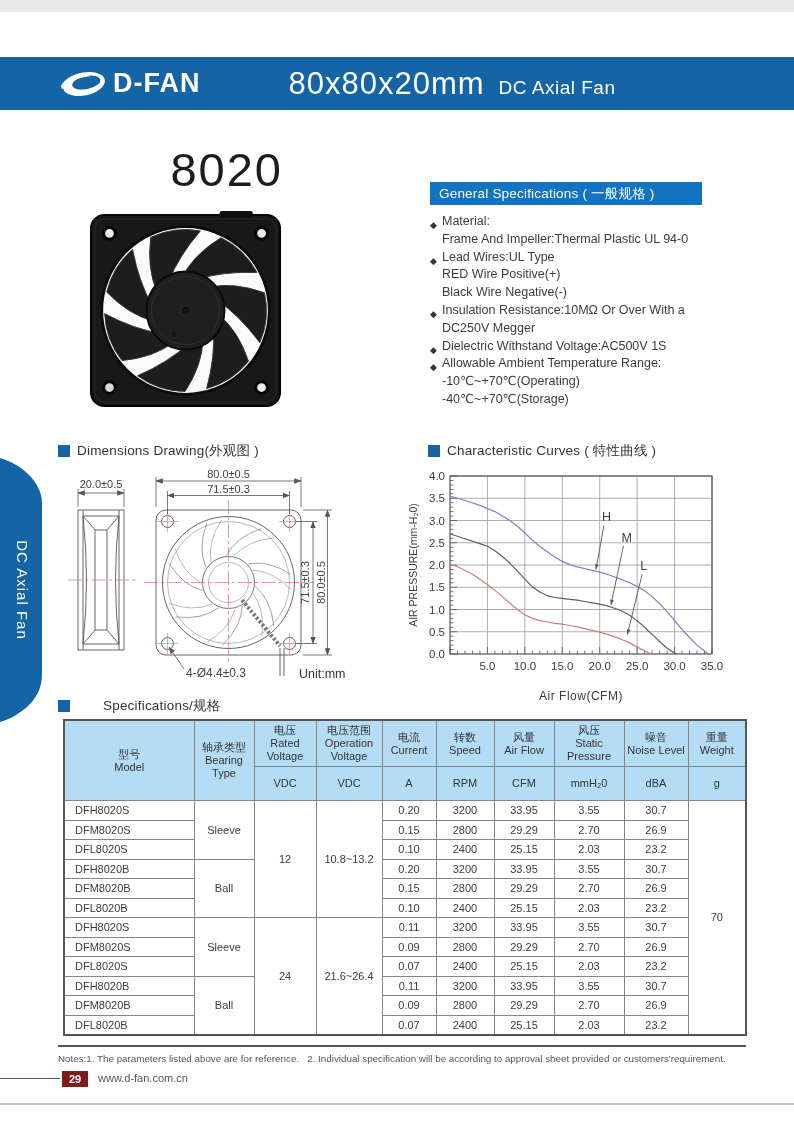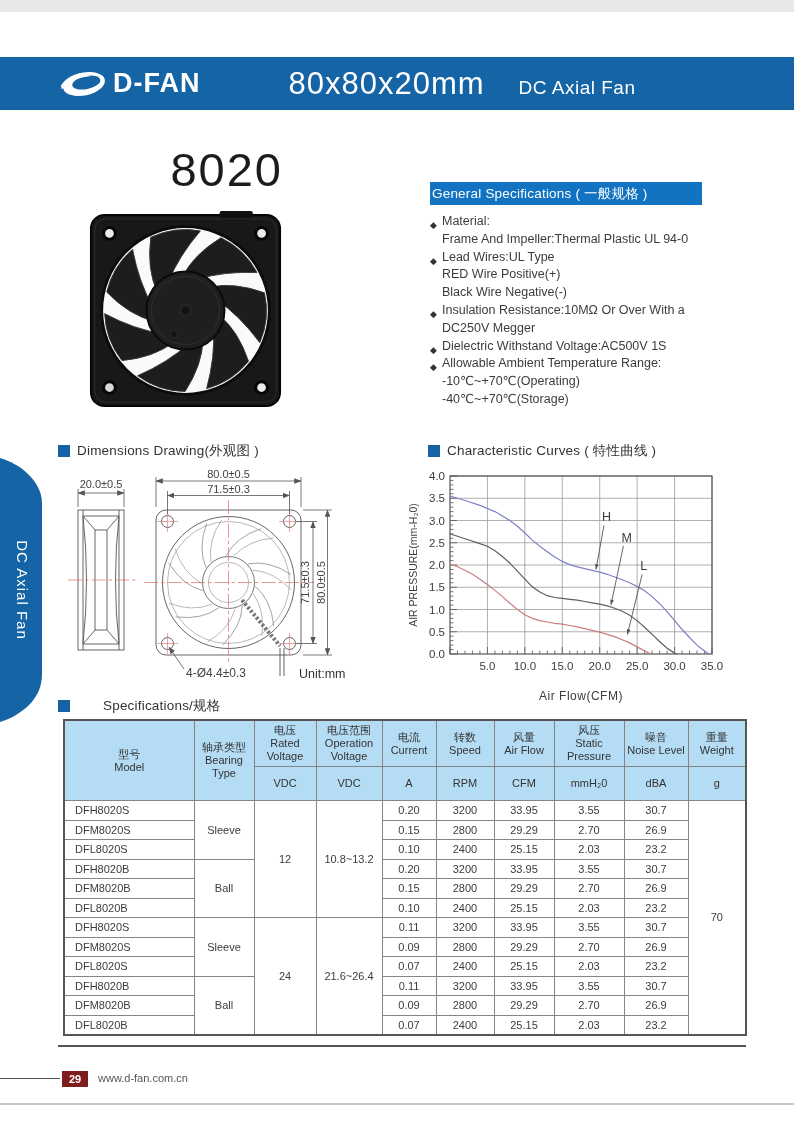--- a/index.html
+++ b/index.html
@@ -3,36 +3,36 @@
 <meta charset="utf-8">
 <style>
   * { margin:0; padding:0; box-sizing:border-box; }
   body { background:#e8e8e8; font-family:"Liberation Sans","DejaVu Sans",sans-serif; }
   .page { position:relative; width:794px; height:1123px; background:#fff; margin:12px auto; overflow:hidden; color:#3d3d3d; }
 
   
   .topbar { position:absolute; left:0; top:45px; width:794px; height:53px; background:#1464a6; display:flex; align-items:center; }
   .logo { display:flex; align-items:center; margin-left:60px; gap:5px; }
   .logo-text { color:#fff; font-size:27px; font-weight:bold; letter-spacing:1px; }
-  .titlewrap { display:flex; align-items:baseline; margin-left:88px;gap:20px; }
+  .titlewrap { display:flex; align-items:baseline; margin-left:88px; }
   .size-title { color:#fff; font-size:31px; font-weight:normal; letter-spacing:1px; }
   .prod-title { color:#fff; font-size:19px; margin-left:14px; letter-spacing:0.5px; }
 
   
   .side-tab { position:absolute; left:0; top:446px; width:44px; height:264px; }
   .side-tab svg { position:absolute; left:0; top:0; }
   .side-tab .lbl { position:absolute; left:50%; top:50%; transform:translate(-50%,-50%) rotate(90deg); color:#fff; font-size:15px; letter-spacing:1px; white-space:nowrap; }
 
   .model-no { position:absolute; left:88px; top:130px; width:195px; text-align:right; font-size:47px; color:#1c1c1c; letter-spacing:2px; }
 
   .fan-photo { position:absolute; left:88px; top:197px; }
 
   
   .genspec { position:absolute; left:430px; top:170px; width:292px; }
-  .genspec-bar { width:272px; height:23px; background:#1173c2; color:#fff; font-size:13.5px; line-height:23px; padding-left:2px; letter-spacing:0.2px; }
+  .genspec-bar { width:272px; height:23px; background:#1173c2; color:#fff; font-size:13.5px; line-height:23px; padding-left:9px; letter-spacing:0.2px; }
   .genspec ul { list-style:none; margin-top:8px; }
   .genspec li { position:relative; padding-left:12px; font-size:12.5px; line-height:17.8px; color:#3c3c3c; }
   .genspec li .b { position:absolute; left:0; top:4px; font-size:9px; color:#333; }
 
   
   .sec-title { position:absolute; display:flex; align-items:center; }
   .sec-title .sq { width:12px; height:12px; background:#1464a6; margin-right:7px; flex:none; }
   .sec-title .txt { font-size:13.5px; color:#333; letter-spacing:0.2px; }
 
   .dims-box { position:absolute; left:56px; top:450px; }
@@ -549,18 +549,19 @@
             <td>2400</td>
             <td>25.15</td>
             <td>2.03</td>
             <td>23.2</td>
           </tr>
         </tbody>
       </table>
   </div>
 
   <div class="notes-rule"></div>
+  <div class="notes">Notes:1. The parameters listed above are for reference.   2. Individual specification will be according to approval sheet provided or customers'requirement.</div>
   <div class="page-box-line"></div>
   <div class="page-box">29</div>
   <div class="website">www.d-fan.com.cn</div>
   <div class="bottom-rule"></div>
 
 </div>
 
 </body></html>

